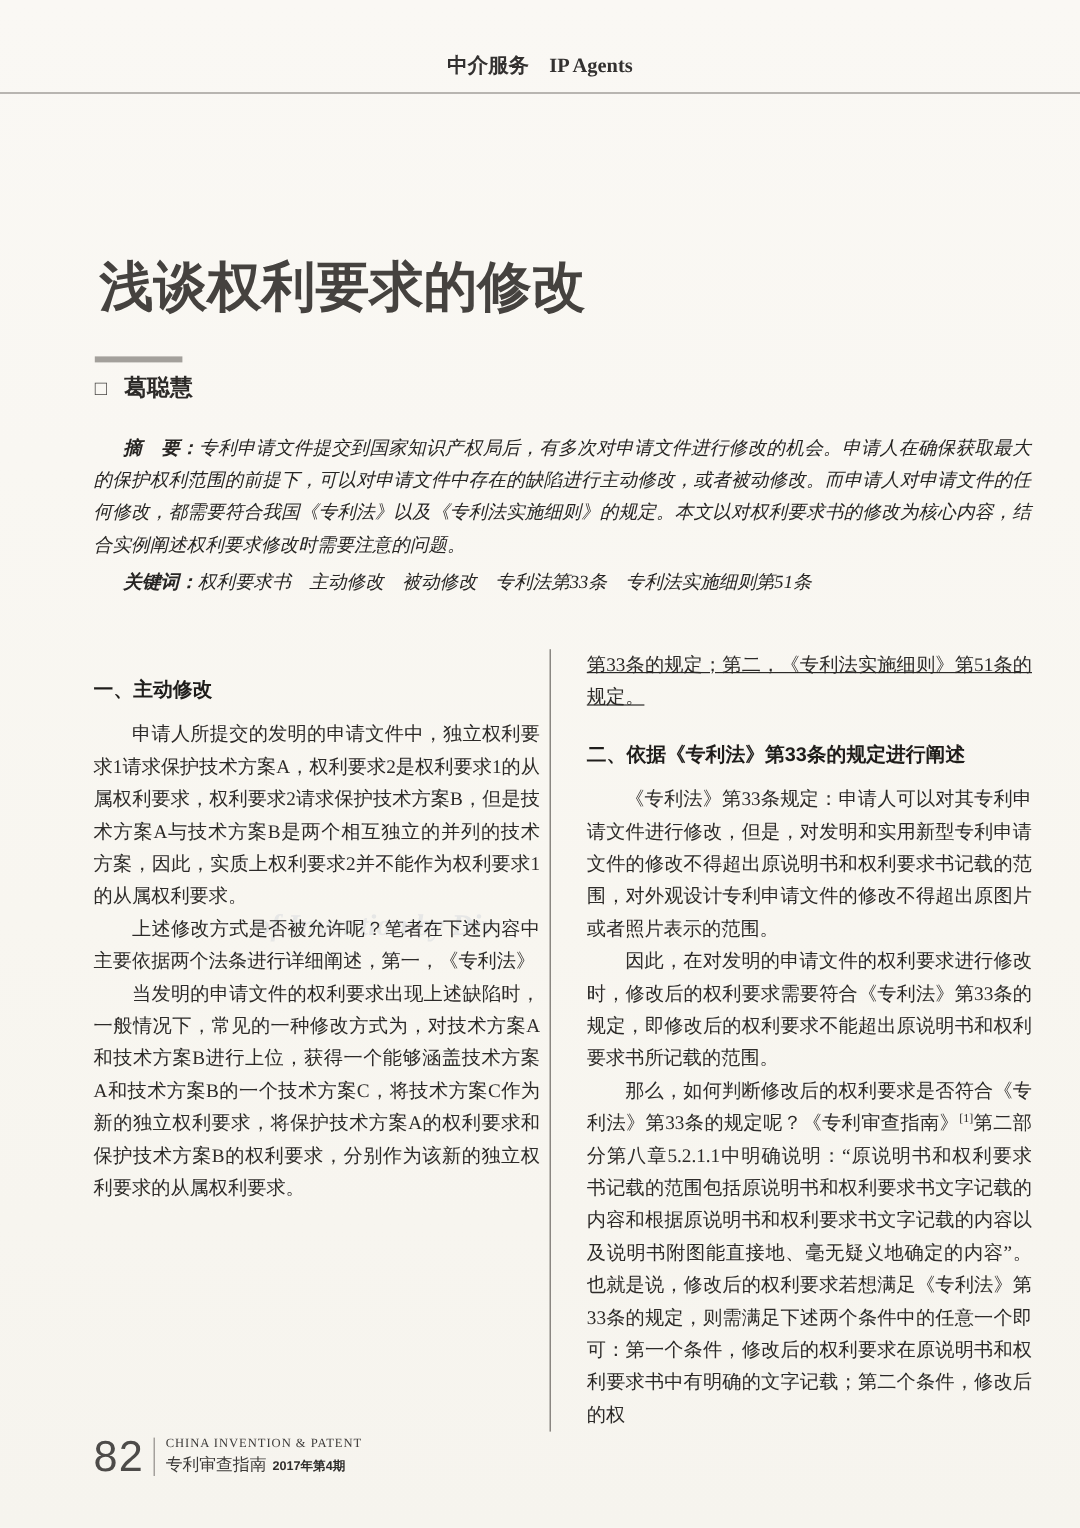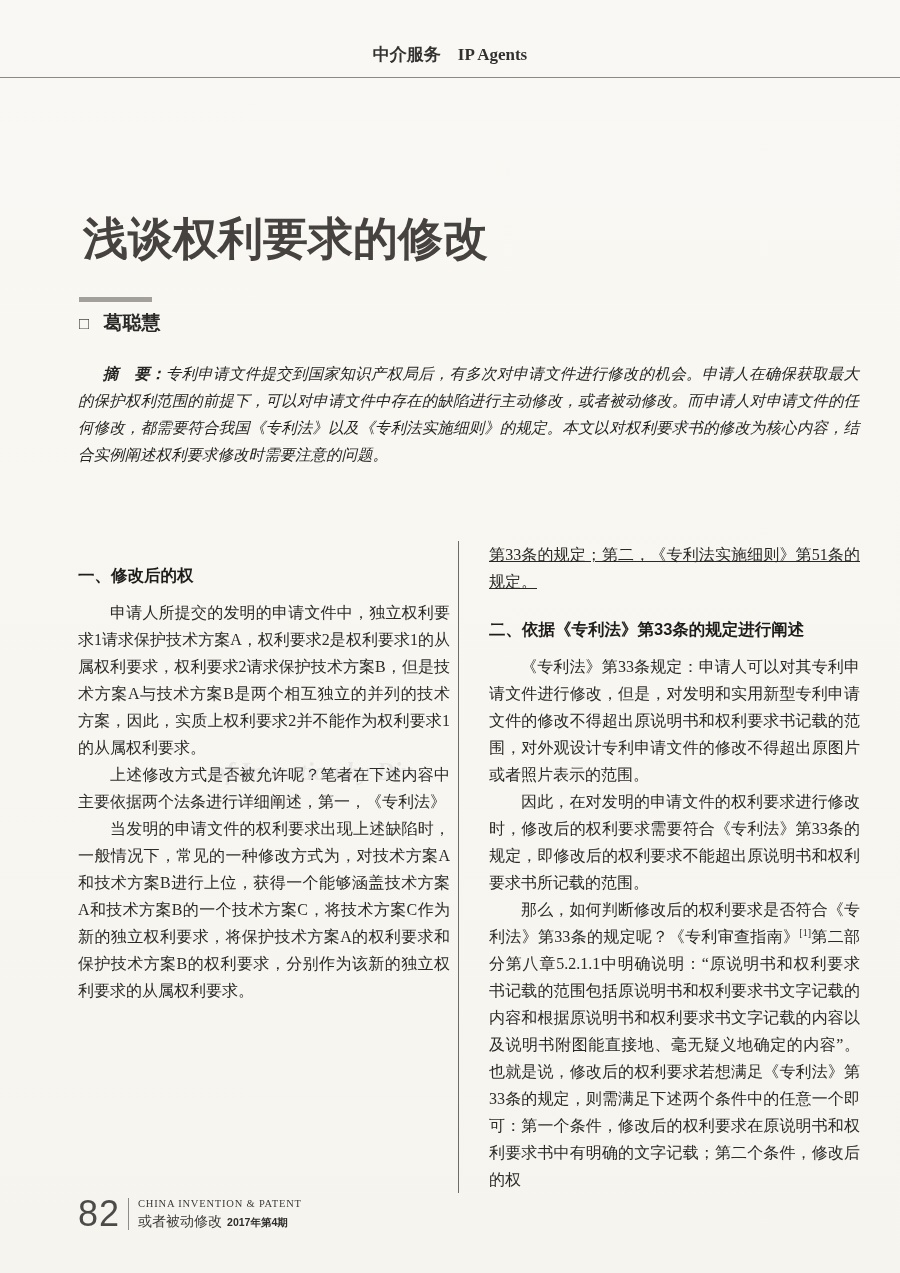--- a/index.html
+++ b/index.html
@@ -72,43 +72,46 @@
   <div class="author-rule"></div>
   <div class="author">
     <span class="author-box">□</span>
     <span class="author-name">葛聪慧</span>
   </div>
 
   <div class="abstract">
     <span class="ab-label">摘　要：</span><span>专利申请文件提交到国家知识产权局后，有多次对申请文件进行修改的机会。申请人在确保获取最大的保护权利范围的前提下，可以对申请文件中存在的缺陷进行主动修改，或者被动修改。而申请人对申请文件的任何修改，都需要符合我国《专利法》以及《专利法实施细则》的规定。本文以对权利要求书的修改为核心内容，结合实例阐述权利要求修改时需要注意的问题。</span>
   </div>
 
+  <div class="keywords">
+    <span class="kw-label">关键词：</span><span>权利要求书　主动修改　被动修改　专利法第33条　专利法实施细则第51条</span>
+  </div>
 
   <div class="ghost">of Invention by Div</div>
 
   <div class="columns">
     <div class="col-left">
-      <h2 class="sec">一、修改后的权</h2>
+      <h2 class="sec">一、主动修改</h2>
       <p class="para">申请人所提交的发明的申请文件中，独立权利要求1请求保护技术方案A，权利要求2是权利要求1的从属权利要求，权利要求2请求保护技术方案B，但是技术方案A与技术方案B是两个相互独立的并列的技术方案，因此，实质上权利要求2并不能作为权利要求1的从属权利要求。</p>
       <p class="para">上述修改方式是否被允许呢？笔者在下述内容中主要依据两个法条进行详细阐述，第一，《专利法》</p>
       <p class="para">当发明的申请文件的权利要求出现上述缺陷时，一般情况下，常见的一种修改方式为，对技术方案A和技术方案B进行上位，获得一个能够涵盖技术方案A和技术方案B的一个技术方案C，将技术方案C作为新的独立权利要求，将保护技术方案A的权利要求和保护技术方案B的权利要求，分别作为该新的独立权利要求的从属权利要求。</p>
     </div>
     <div class="col-right">
       <p class="para noindent">第33条的规定；第二，《专利法实施细则》第51条的规定。</p>
       <h2 class="sec">二、依据《专利法》第33条的规定进行阐述</h2>
       <p class="para">《专利法》第33条规定：申请人可以对其专利申请文件进行修改，但是，对发明和实用新型专利申请文件的修改不得超出原说明书和权利要求书记载的范围，对外观设计专利申请文件的修改不得超出原图片或者照片表示的范围。</p>
       <p class="para">因此，在对发明的申请文件的权利要求进行修改时，修改后的权利要求需要符合《专利法》第33条的规定，即修改后的权利要求不能超出原说明书和权利要求书所记载的范围。</p>
       <p class="para"><span>那么，如何判断修改后的权利要求是否符合《专利法》第33条的规定呢？《专利审查指南》</span><sup class="fn">[1]</sup><span>第二部分第八章5.2.1.1中明确说明：“原说明书和权利要求书记载的范围包括原说明书和权利要求书文字记载的内容和根据原说明书和权利要求书文字记载的内容以及说明书附图能直接地、毫无疑义地确定的内容”。也就是说，修改后的权利要求若想满足《专利法》第33条的规定，则需满足下述两个条件中的任意一个即可：第一个条件，修改后的权利要求在原说明书和权利要求书中有明确的文字记载；第二个条件，修改后的权</span></p>
     </div>
   </div>
 
   <div class="footer">
     <span class="pageno">82</span>
     <span class="f-divider"></span>
     <div class="f-journal">
       <div class="f-en">CHINA INVENTION &amp; PATENT</div>
       <div class="f-cn-line">
-        <span class="f-cn">或者被动修改</span><span class="f-issue">2017年第4期</span>
+        <span class="f-cn">专利审查指南</span><span class="f-issue">2017年第4期</span>
       </div>
     </div>
   </div>
 
 </div>
 
 </body></html>

